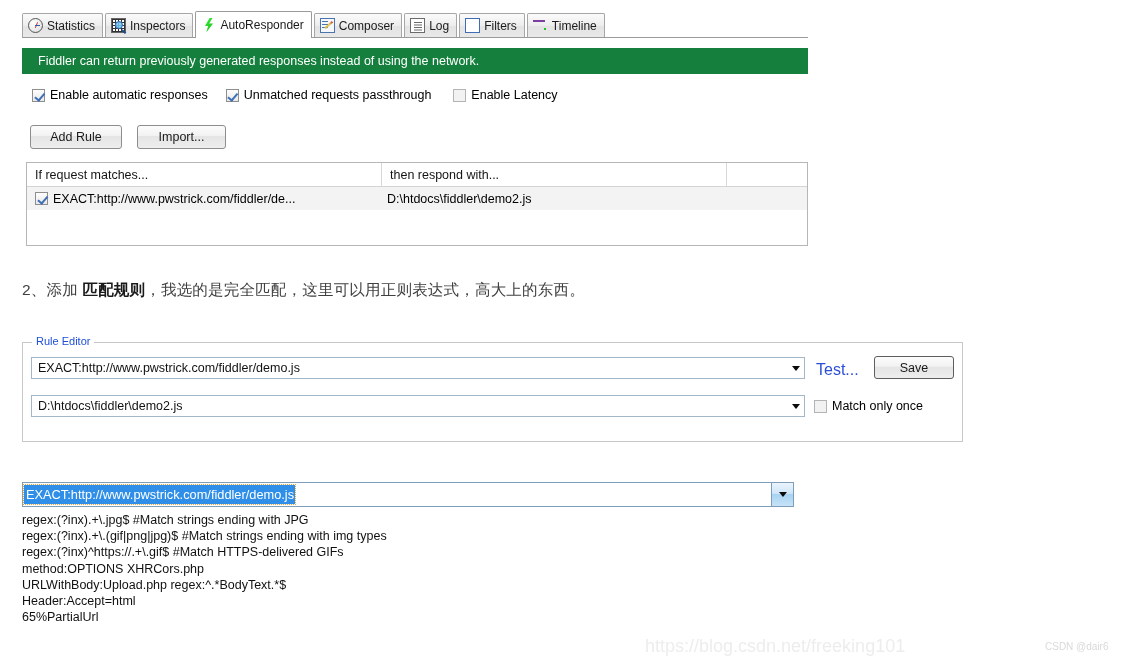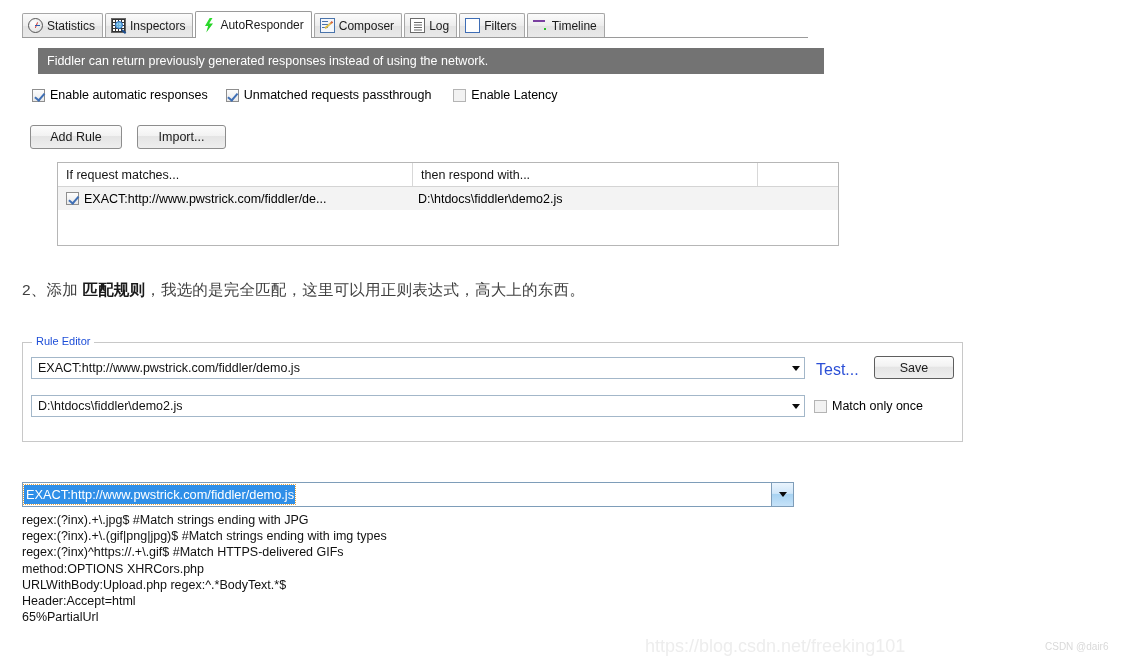--- a/index.html
+++ b/index.html
@@ -184,30 +184,30 @@
     content: "";
     position: absolute;
     left: 11px; top: 9.5px;
     width: 2.5px; height: 2.5px;
     background: #2bbd2b;
   }
 
   
   #banner {
     position: absolute;
-    left: 38px;
+    left: 22px;
     top: 48px;
     width: 786px;
     height: 26px;
-    background: #737373;
+    background: #15803d;
     color: #ffffff;
     font-size: 12.5px;
     display: flex;
     align-items: center;
-    padding-left: 9px;
+    padding-left: 16px;
     box-sizing: border-box;
   }
 
   
   #cbrow {
     position: absolute;
     left: 32px;
     top: 88px;
     display: flex;
     align-items: center;
@@ -268,21 +268,20 @@
   #rulestable {
     position: absolute;
     left: 26px;
     top: 162px;
     width: 782px;
     height: 84px;
     background: #ffffff;
     border: 1px solid #b6b6b6;
     box-sizing: border-box;
     overflow: hidden;
-    margin-left: 31px;
   }
   #rules-head {
     display: flex;
     height: 24px;
     background: #ffffff;
     border-bottom: 1px solid #d4d4d4;
     box-sizing: border-box;
     font-size: 12.5px;
   }
   .rhcell {

